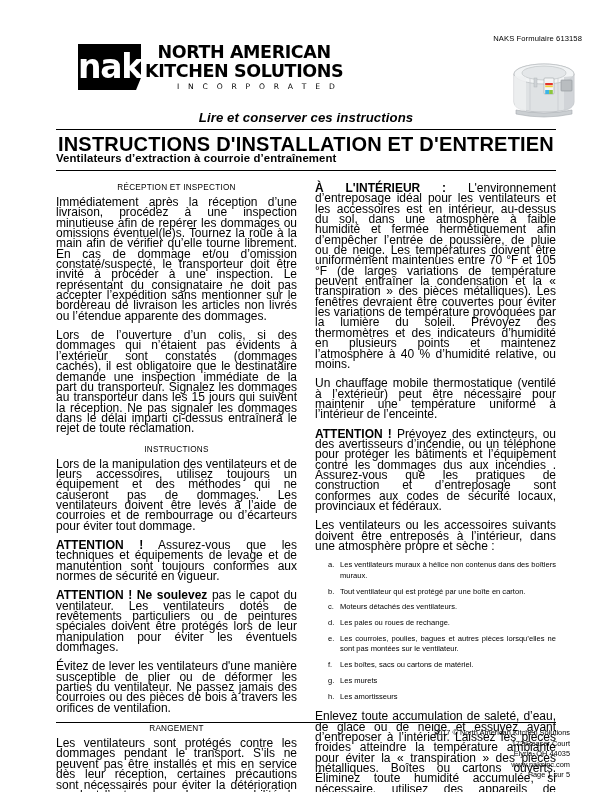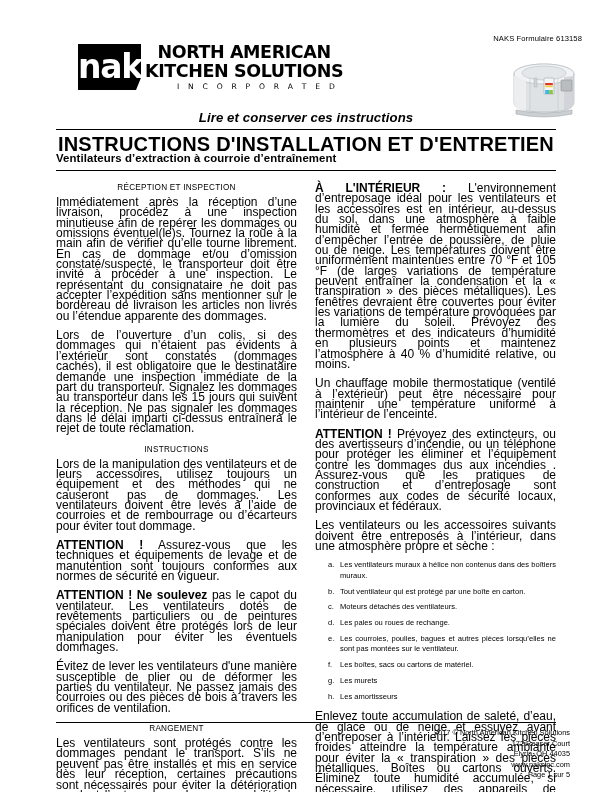--- a/index.html
+++ b/index.html
@@ -280,21 +280,21 @@
       <p class="body">Évitez de lever les ventilateurs d'une manière susceptible de plier ou de déformer les parties du ventilateur. Ne passez jamais des courroies ou des pièces de bois à travers les orifices de ventilation.</p>
 
       <div class="sec-head spaced">RANGEMENT</div>
       <p class="body">Les ventilateurs sont protégés contre les dommages pendant le transport. S’ils ne peuvent pas être installés et mis en service dès leur réception, certaines précautions sont nécessaires pour éviter la détérioration pendant l’entreposage. La responsabilité de l’intégrité des ventilateurs et des accessoires pendant l’entreposage doit être assumée par l’utilisateur. Le fabricant ne sera pas responsable des dommages ayant lieu pendant l’entreposage. Ces suggestions sont fournies uniquement à titre indicatif pour l’utilisateur qui doit décider s’il convient de les utiliser, toutes ou en partie.</p>
     </div>
 
     <div class="col">
 
       <p class="body"><span class="b">À L'INTÉRIEUR :</span><span> L'environnement d’entreposage idéal pour les ventilateurs et les accessoires est en intérieur, au-dessus du sol, dans une atmosphère à faible humidité et fermée hermétiquement afin d’empêcher l’entrée de poussière, de pluie ou de neige. Les températures doivent être uniformément maintenues entre 70 °F et 105 °F (de larges variations de température peuvent entraîner la condensation et la « transpiration » des pièces métalliques). Les fenêtres devraient être couvertes pour éviter les variations de température provoquées par la lumière du soleil. Prévoyez des thermomètres et des indicateurs d’humidité en plusieurs points et maintenez l’atmosphère à 40 % d’humidité relative, ou moins.</span></p>
       <p class="body">Un chauffage mobile thermostatique (ventilé à l’extérieur) peut être nécessaire pour maintenir une température uniforme à l’intérieur de l’enceinte.</p>
-      <p class="body"><span class="b">ATTENTION !</span><span> Prévoyez des extincteurs, ou des avertisseurs d’incendie, ou un téléphone pour protéger les éliminer et l’équipement contre les dommages dus aux incendies . Assurez-vous que les pratiques de construction et d’entreposage sont conformes aux codes de sécurité locaux, provinciaux et fédéraux.</span></p>
+      <p class="body"><span class="b">ATTENTION !</span><span> Prévoyez des extincteurs, ou des avertisseurs d’incendie, ou un téléphone pour protéger les bâtiments et l’équipement contre les dommages dus aux incendies . Assurez-vous que les pratiques de construction et d’entreposage sont conformes aux codes de sécurité locaux, provinciaux et fédéraux.</span></p>
       <p class="body">Les ventilateurs ou les accessoires suivants doivent être entreposés à l’intérieur, dans une atmosphère propre et sèche :</p>
 
       <ol class="letters">
         <li>
             <span class="mk">a.</span>
             <span class="tx">Les ventilateurs muraux à hélice non contenus dans des boîtiers muraux.</span>
           </li>
         <li>
             <span class="mk">b.</span>
             <span class="tx">Tout ventilateur qui est protégé par une boîte en carton.</span>

